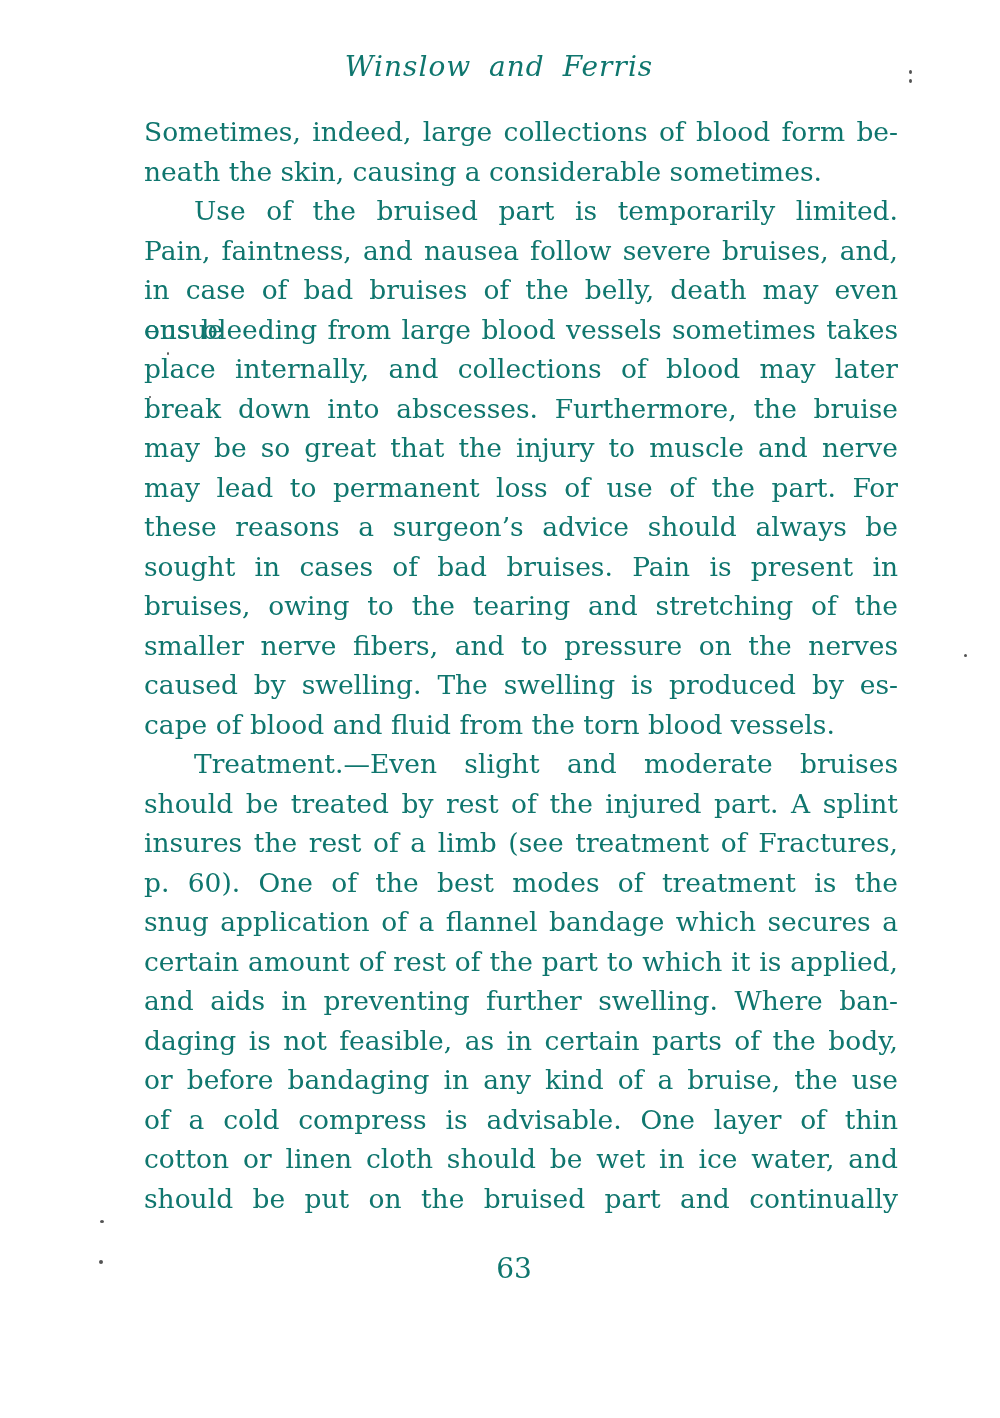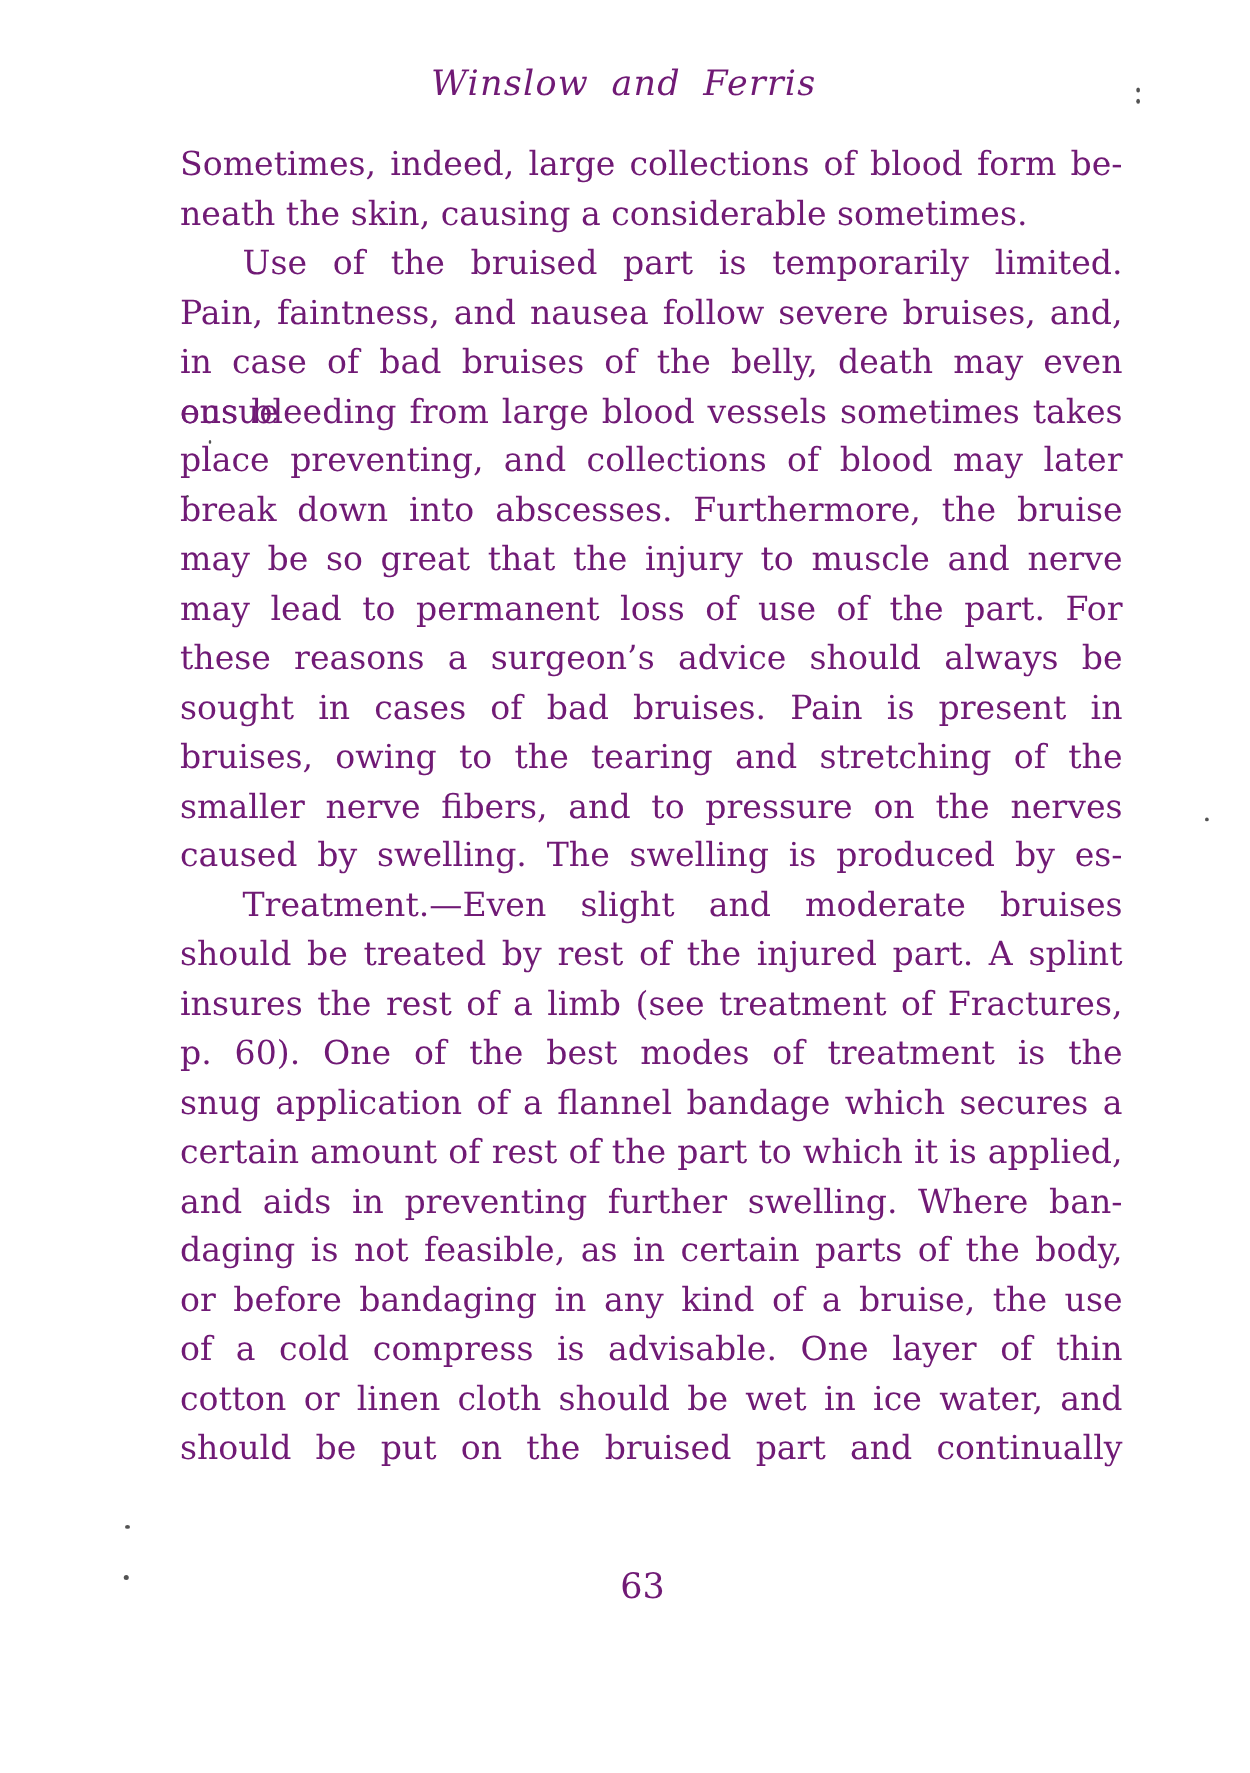--- a/index.html
+++ b/index.html
@@ -2,21 +2,21 @@
 <html><head>
 <meta charset="utf-8">
 <style>
   html, body { margin: 0; padding: 0; background: #ffffff; }
   .page {
     position: relative;
     width: 1000px;
     height: 1418px;
     background: #ffffff;
     font-family: "DejaVu Serif", serif;
-    color: #701a75;
+    color: #0f766e;
     overflow: hidden;
   }
   .running-header {
     position: absolute;
     top: 50px;
     left: 0;
     width: 998px;
     text-align: center;
     font-style: italic;
     font-size: 28px;
@@ -65,29 +65,30 @@
 <div class="page">
   <div class="running-header">Winslow and Ferris</div>
 
   <div class="textblock">
       <div class="line">Sometimes, indeed, large collections of blood form be-</div>
       <div class="line noj">neath the skin, causing a considerable sometimes.</div>
       <div class="line ind">Use of the bruised part is temporarily limited.</div>
       <div class="line">Pain, faintness, and nausea follow severe bruises, and,</div>
       <div class="line">in case of bad bruises of the belly, death may even ensue</div>
       <div class="line">ous bleeding from large blood vessels sometimes takes</div>
-      <div class="line">place preventing, and collections of blood may later</div>
+      <div class="line">place internally, and collections of blood may later</div>
       <div class="line">break down into abscesses. Furthermore, the bruise</div>
       <div class="line">may be so great that the injury to muscle and nerve</div>
       <div class="line">may lead to permanent loss of use of the part. For</div>
       <div class="line">these reasons a surgeon’s advice should always be</div>
       <div class="line">sought in cases of bad bruises. Pain is present in</div>
       <div class="line">bruises, owing to the tearing and stretching of the</div>
       <div class="line">smaller nerve fibers, and to pressure on the nerves</div>
       <div class="line">caused by swelling. The swelling is produced by es-</div>
+      <div class="line noj">cape of blood and fluid from the torn blood vessels.</div>
       <div class="line ind"><b>Treatment.</b>—Even slight and moderate bruises</div>
       <div class="line">should be treated by rest of the injured part. A splint</div>
       <div class="line">insures the rest of a limb (see treatment of Fractures,</div>
       <div class="line">p. 60). One of the best modes of treatment is the</div>
       <div class="line">snug application of a flannel bandage which secures a</div>
       <div class="line">certain amount of rest of the part to which it is applied,</div>
       <div class="line">and aids in preventing further swelling. Where ban-</div>
       <div class="line">daging is not feasible, as in certain parts of the body,</div>
       <div class="line">or before bandaging in any kind of a bruise, the use</div>
       <div class="line">of a cold compress is advisable. One layer of thin</div>

